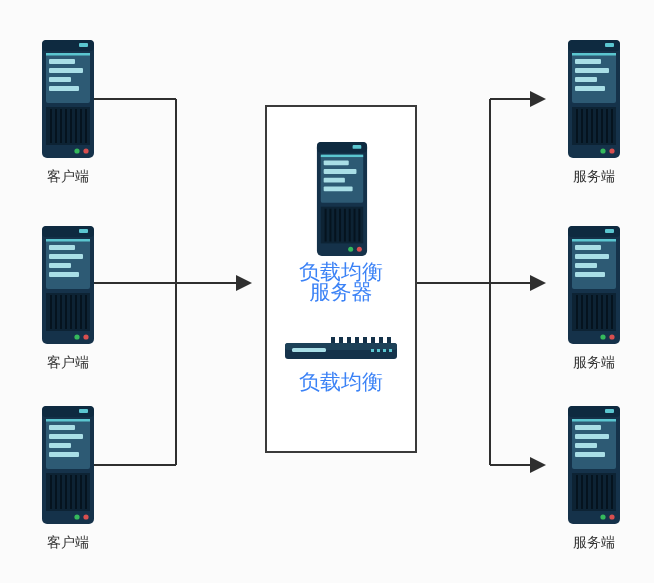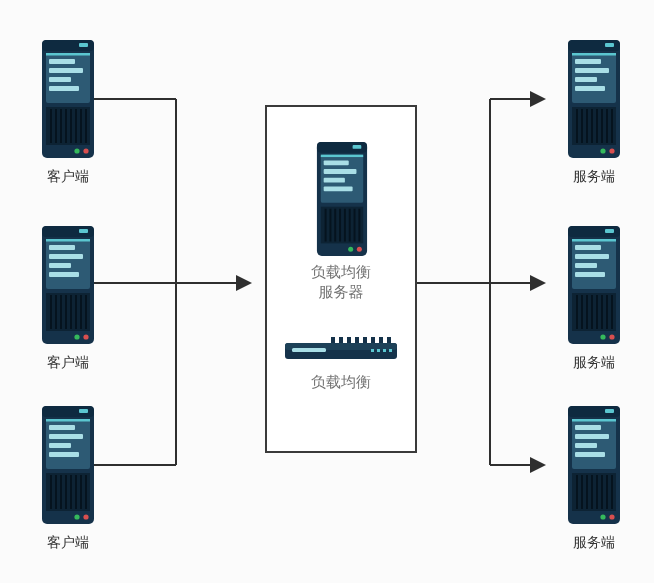--- a/index.html
+++ b/index.html
@@ -58,23 +58,23 @@
     top: 33px;
     width: 54px;
     height: 118px;
   }
   .center-tower svg { display: block; width: 54px; height: 118px; }
   .center-label {
     position: absolute;
     left: 0;
     width: 100%;
     text-align: center;
-    font-size: 15px;
+    font-size: 21px;
     line-height: 20px;
-    color: #737373;
+    color: #3b82f6;
   }
   .center-label--server { top: 155px; }
   .center-label--device { top: 265px; }
   .device-wrap {
     position: absolute;
     left: 18px;
     top: 228px;
     width: 112px;
     height: 30px;
   }

